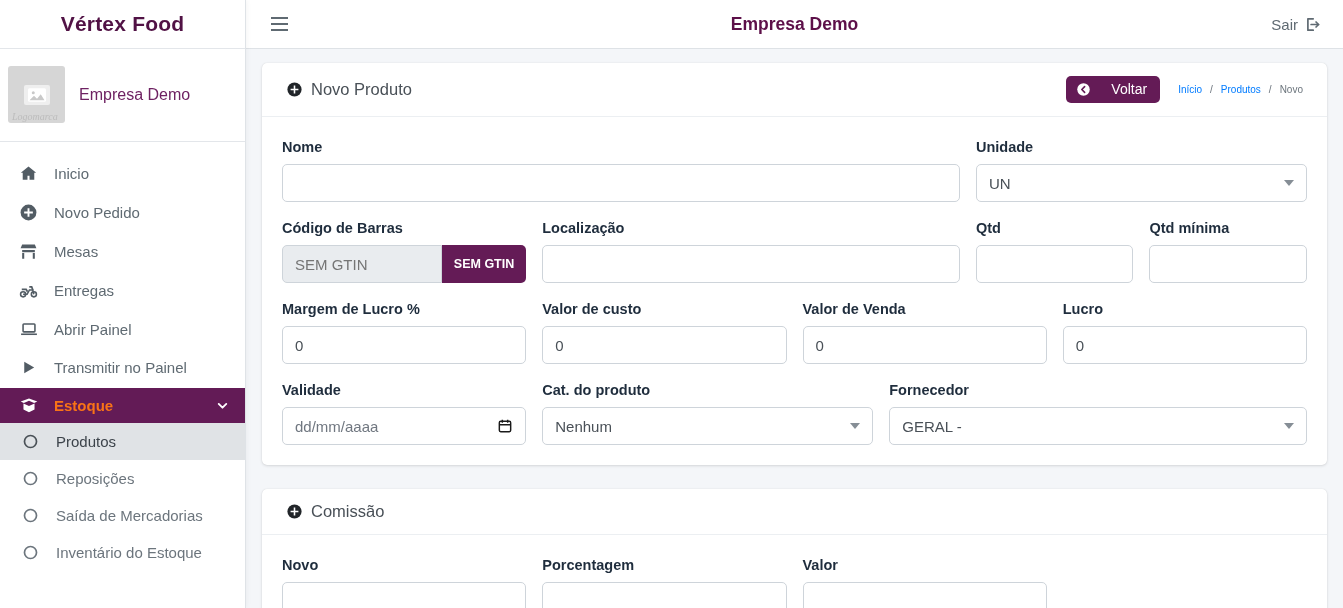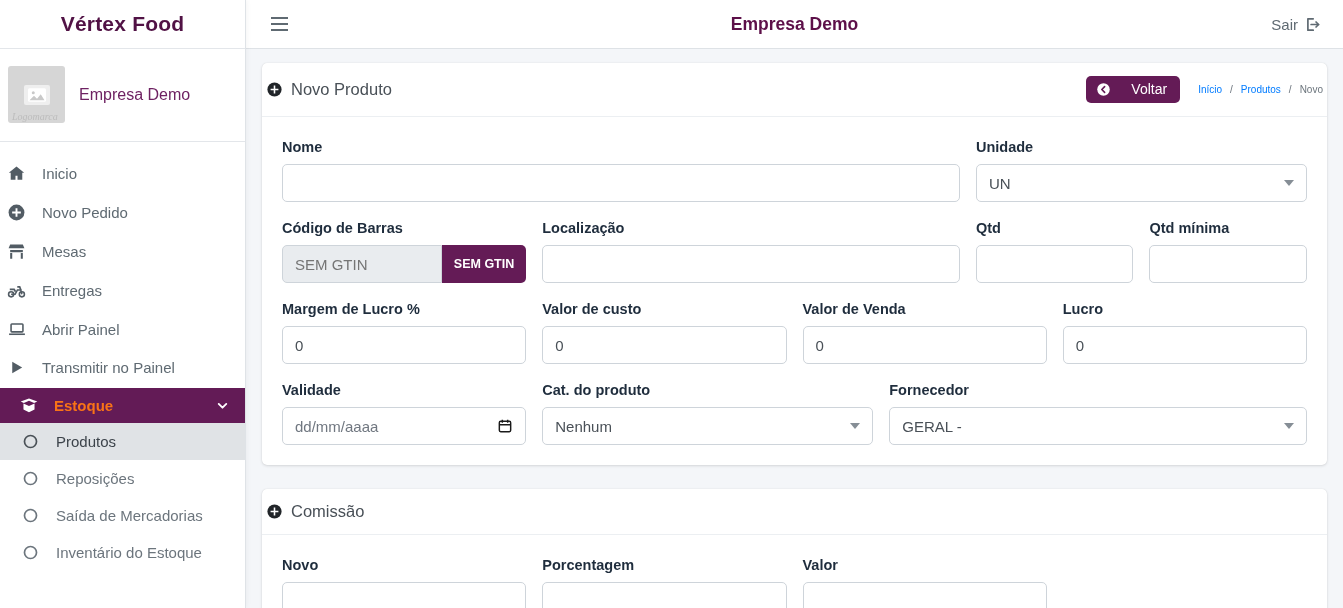--- a/index.html
+++ b/index.html
@@ -11,42 +11,42 @@
   .sidebar { width:246px; min-width:246px; background:#fff; border-right:1px solid #dfe3e7; height:100%; box-shadow:0 0 6px rgba(0,0,0,.06); z-index:2; }
   .brand { height:49px; display:flex; align-items:center; justify-content:center; border-bottom:1px solid #e3e6ea; }
   .brand-text { font-size:21px; font-weight:bold; color:#511245; letter-spacing:.2px; }
   .user-panel { display:flex; align-items:center; gap:14px; padding:17px 14px 18px 8px; border-bottom:1px solid #e3e6ea; }
   .logo-box { width:57px; height:57px; background:#d6d6d6; border-radius:3px; position:relative; display:flex; align-items:center; justify-content:center; overflow:hidden; }
   .logo-box .ph-caption { position:absolute; bottom:1px; left:4px; font-size:10px; font-style:italic; color:#bcbcbc; font-family:"Liberation Serif","DejaVu Serif",serif; }
   .img-glyph { width:26px; height:20px; background:#efefef; border-radius:2px; display:flex; align-items:center; justify-content:center; }
   .company-name { color:#6e2262; font-size:16px; }
 
   .menu { padding-top:12px; }
-  .menu-item { display:flex; align-items:center; gap:13px; padding:10px 4px; color:#5f6a72; cursor:pointer; }
+  .menu-item { display:flex; align-items:center; gap:13px; padding:10px 16px; color:#5f6a72; cursor:pointer; }
   .menu-item .mi-ico { width:25px; display:flex; justify-content:center; color:#525c64; }
   .menu-item span.lbl { font-size:15px; }
   .menu-item.active-parent { background:#631b56; color:#f97316; padding:8px 16px; margin-top:2px; }
   .menu-item.active-parent .mi-ico { color:#fff; }
   .menu-item.active-parent .chev { margin-left:auto; color:#fff; }
   .submenu .menu-item { padding:10px 16px 10px 18px; color:#6c757d; }
   .submenu .menu-item.active { background:#e0e3e6; color:#3c434a; }
   .submenu .mi-ico { color:#6c757d; }
   .submenu .menu-item.active .mi-ico { color:#4a5157; }
 
   
   .main { flex:1; display:flex; flex-direction:column; height:100%; }
   .topbar { height:49px; background:#fff; border-bottom:1px solid #dee2e6; display:flex; align-items:center; position:relative; padding:0 22px 0 23px; }
   .hamburger { display:inline-flex; flex-direction:column; gap:4px; cursor:pointer; padding:4px 2px; }
   .hamburger i { display:block; width:17px; height:2px; background:#5f6a72; }
   .topbar-title { position:absolute; left:50%; transform:translateX(-50%); font-weight:bold; font-size:17.5px; color:#5d1049; }
   .logout { margin-left:auto; display:flex; align-items:center; gap:6px; color:#5f6a72; font-size:15px; cursor:pointer; }
 
   .content { flex:1; padding:14px 16px; overflow:hidden; }
   .card { background:#fff; border-radius:5px; box-shadow:0 0 1px rgba(0,0,0,.12), 0 1px 3px rgba(0,0,0,.12); margin-bottom:24px; }
-  .card-header { display:flex; align-items:center; padding:13px 4px; border-bottom:1px solid #eceff2; }
+  .card-header { display:flex; align-items:center; padding:13px 24px; border-bottom:1px solid #eceff2; }
   .card-title { display:flex; align-items:center; gap:8px; color:#495057; font-size:16.5px; }
   .card-header-right { margin-left:auto; display:flex; align-items:center; gap:18px; }
   .btn-voltar { display:inline-flex; align-items:center; gap:20px; background:#641b56; color:#fff; border:none; border-radius:5px; padding:5px 13px 6px 10px; font-size:14px; font-family:inherit; cursor:pointer; }
   .breadcrumb { display:flex; align-items:center; gap:8px; font-size:10px; }
   .breadcrumb a { color:#007bff; text-decoration:none; cursor:pointer; }
   .breadcrumb .sep { color:#6c757d; }
   .breadcrumb .current { color:#6c757d; }
 
   .card-body { padding:22px 20px 20px; }
   .row { display:flex; margin:0 -8px 18px; }

